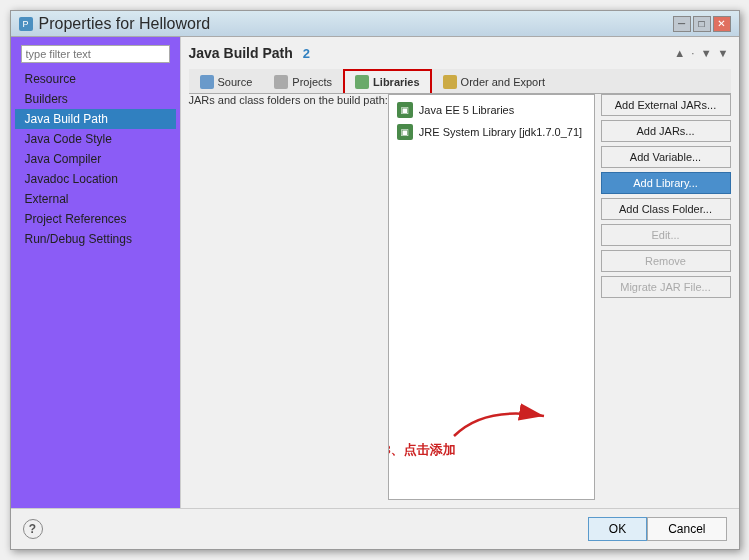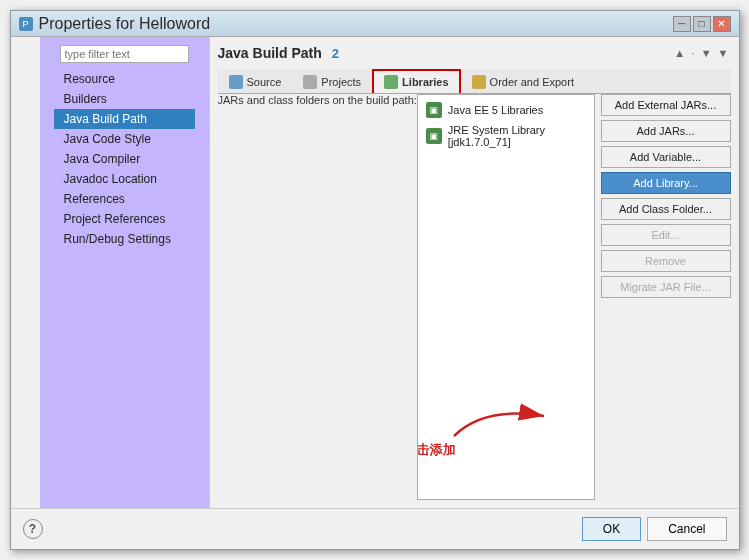--- a/index.html
+++ b/index.html
@@ -71,27 +71,26 @@
       color: #333;
     }
     .title-btn.close { background: #e07060; color: white; }
     .dialog-body {
       display: flex;
       flex: 1;
       overflow: hidden;
     }
     .sidebar {
       width: 170px;
-      background: #c4b5fd;
+      background: #8b5cf6;
       border-right: 1px solid #ccc;
       display: flex;
       flex-direction: column;
-      padding: 4px 14px;
+      padding: 4px 4px;
       flex-shrink: 0;
-      margin-left: 29px;
     }
     .filter-input {
       margin: 4px 6px 6px 6px;
       padding: 2px 4px;
       border: 1px solid #aaa;
       background: white;
       font-size: 11px;
       color: #aaa;
       width: calc(100% - 12px);
     }
@@ -261,21 +260,20 @@
       display: flex;
       align-items: center;
       justify-content: center;
       cursor: pointer;
       color: #555;
       font-size: 12px;
       font-weight: bold;
     }
     .footer-right {
       display: flex;
-      gap: 6px;
       align-items: flex-end;
     }
     .footer-btn {
       padding: 4px 20px;
       border: 1px solid #aaa;
       cursor: pointer;
       font-size: 12px;
       background: #f8f8f8;
     }
     .footer-btn.primary {
@@ -303,21 +301,21 @@
   <div class="dialog-body">
 
     <div class="sidebar">
       <input class="filter-input" type="text" placeholder="type filter text" style="">
       <div class="sidebar-item">Resource</div>
       <div class="sidebar-item">Builders</div>
       <div class="sidebar-item selected">Java Build Path</div>
       <div class="sidebar-item">Java Code Style</div>
       <div class="sidebar-item">Java Compiler</div>
       <div class="sidebar-item">Javadoc Location</div>
-      <div class="sidebar-item">References</div>
+      <div class="sidebar-item">External</div>
       <div class="sidebar-item">Project References</div>
       <div class="sidebar-item">Run/Debug Settings</div>
     </div>
 
     <div class="main-content">
       <div class="main-header">
         <div style="display:flex;align-items:center;">
           <span class="main-title">Java Build Path</span>
           <span class="header-badge">2</span>
         </div>

